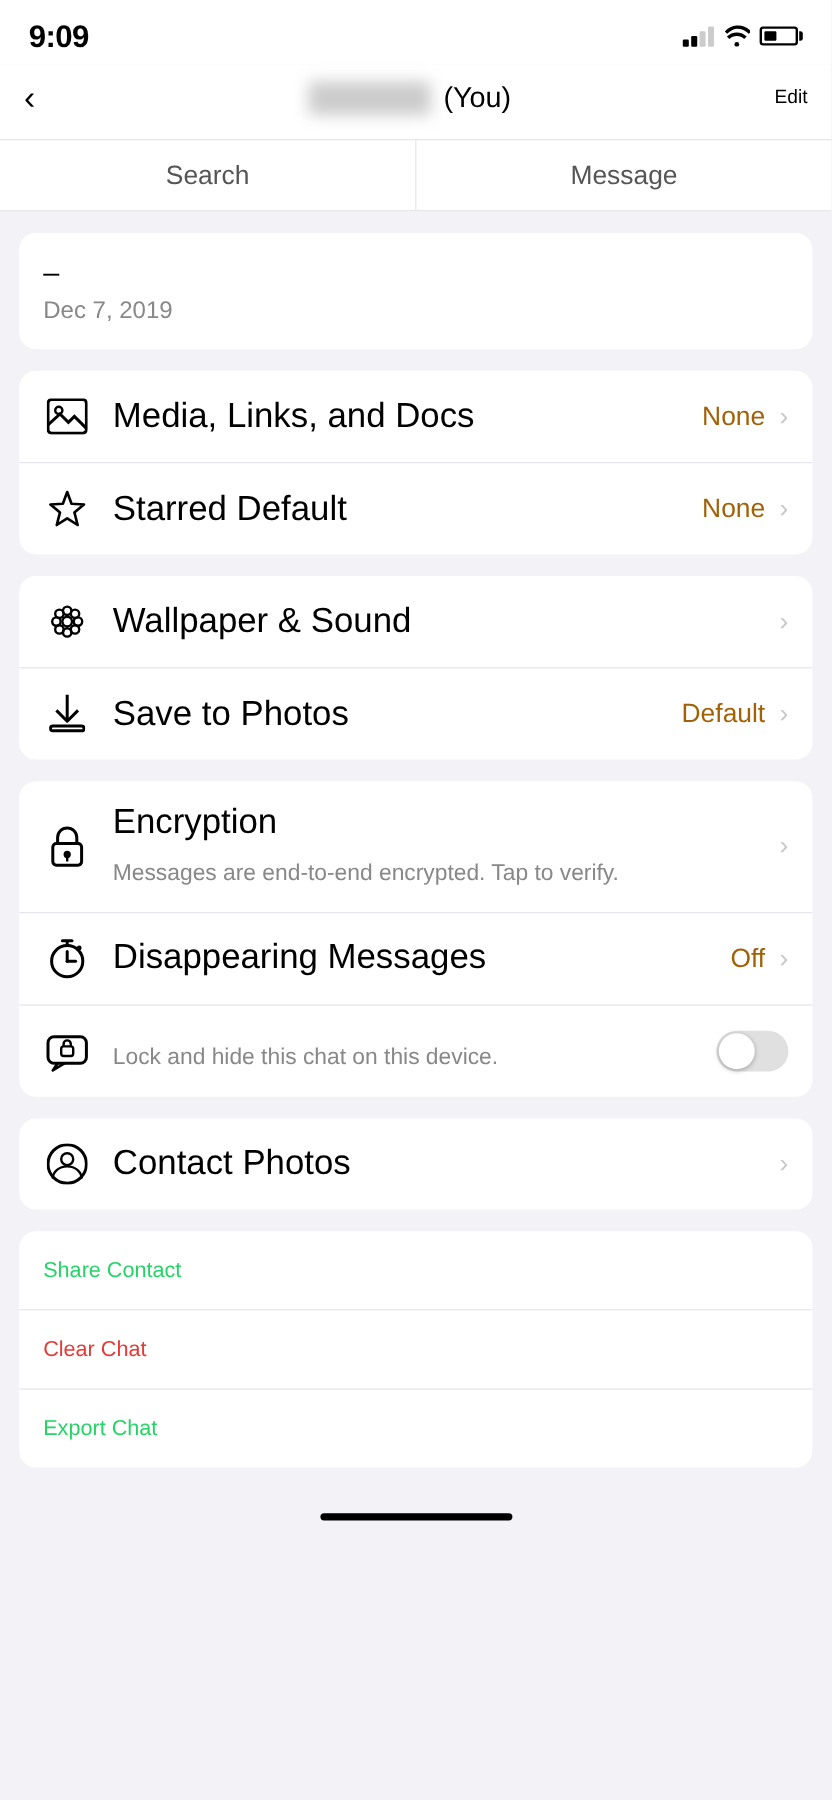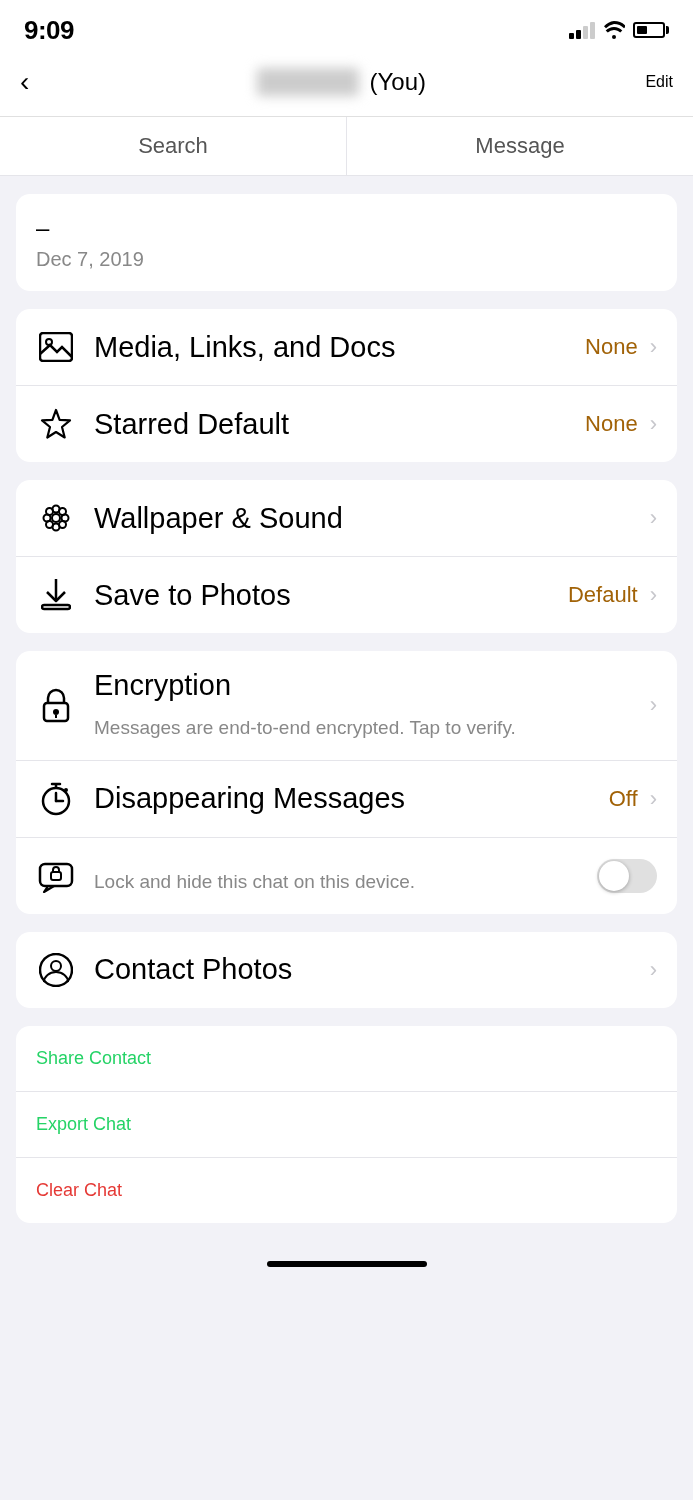--- a/index.html
+++ b/index.html
@@ -459,23 +459,23 @@
     <div class="row-right">
       <span class="chevron">›</span>
     </div>
   </div>
 </div>
 
 <div class="action-list">
   <div class="action-item green">
     <span>Share Contact</span>
   </div>
+  <div class="action-item red">
+    <span>Clear Chat</span>
+  </div>
   <div class="action-item green">
     <span>Export Chat</span>
   </div>
-  <div class="action-item red">
-    <span>Clear Chat</span>
-  </div>
 </div>
 
 <div class="home-indicator">
   <div class="home-bar"></div>
 </div>
 
 </body></html>

